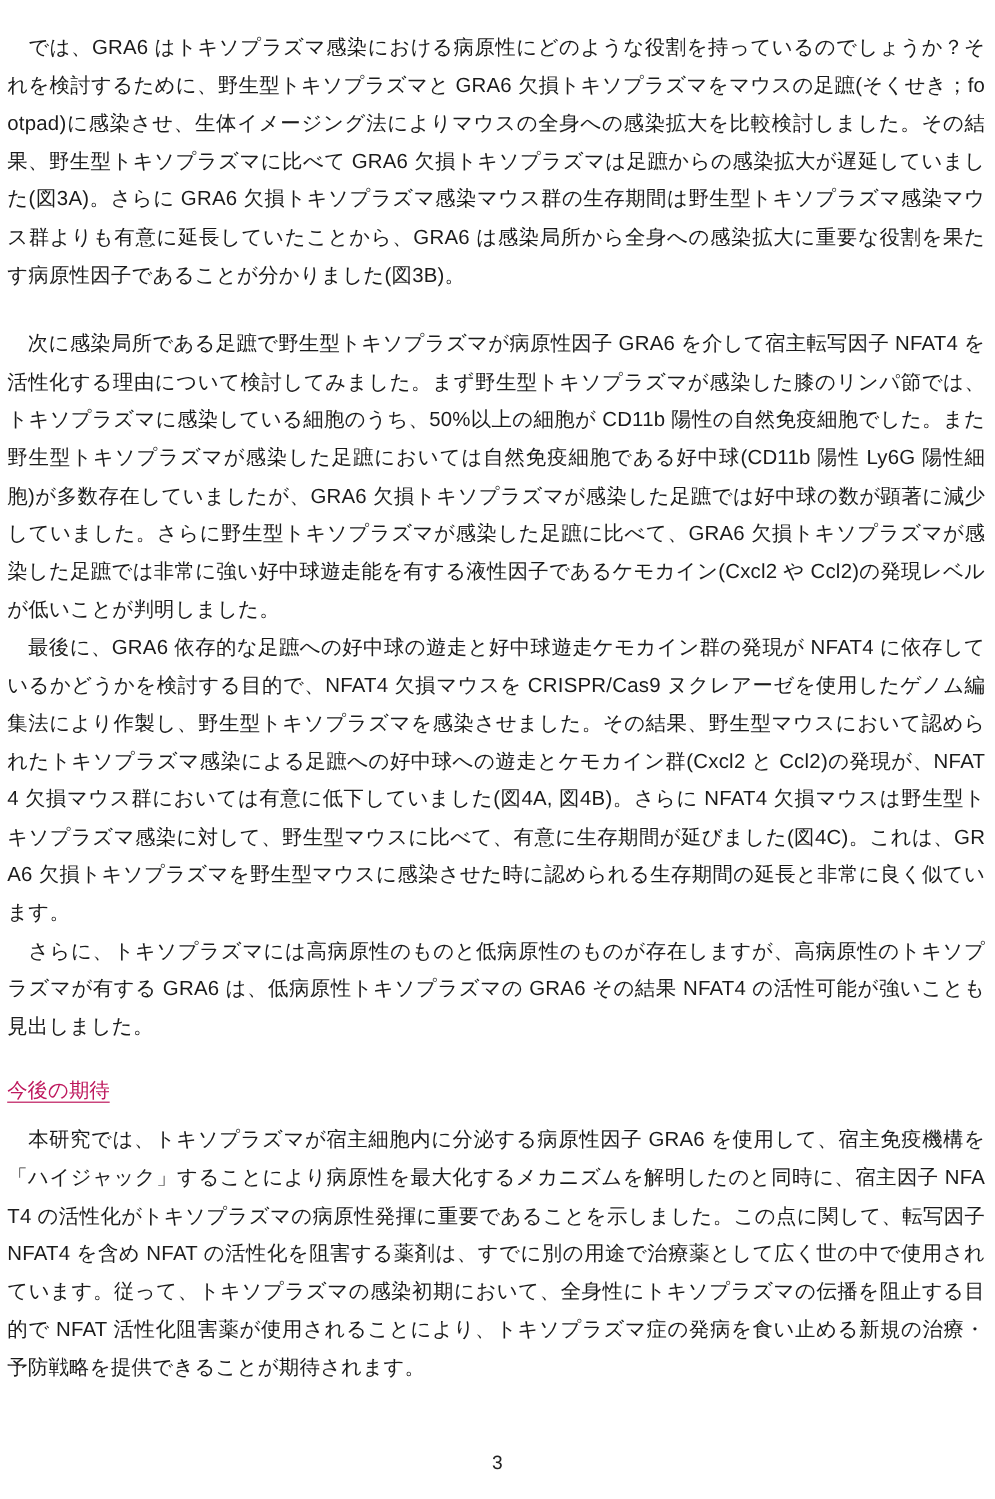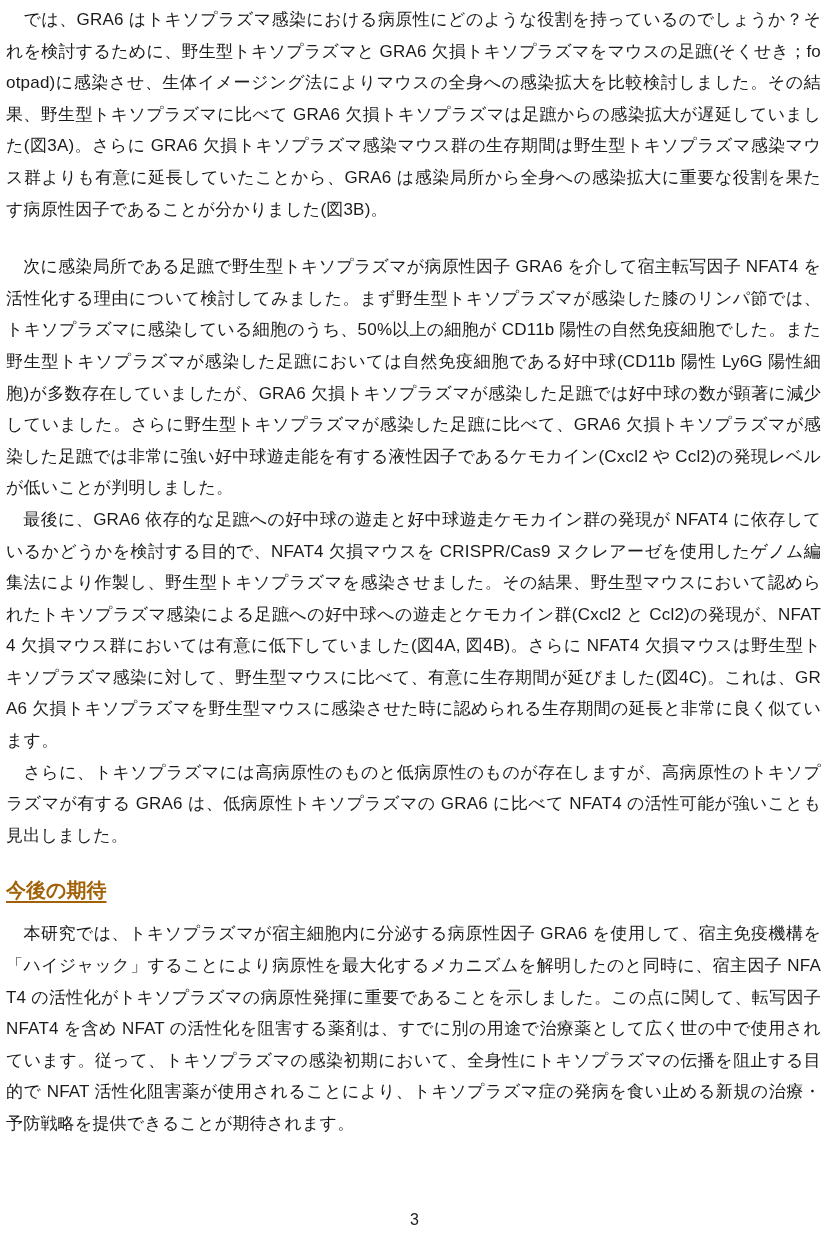--- a/index.html
+++ b/index.html
@@ -12,42 +12,42 @@
     height: 1249px;
     font-family: "Liberation Sans", "DejaVu Sans", sans-serif;
     color: #1b1b1b;
     overflow: hidden;
   }
   .page {
     position: relative;
     width: 829px;
     height: 1249px;
     box-sizing: border-box;
-    padding: 4px 8px 0 6px;
+    padding: 24px 8px 0 6px;
     background: #ffffff;
   }
   .body-text {
     margin: 0;
     font-size: 17px;
     line-height: 31.6px;
     text-align: justify;
     text-justify: inter-ideograph;
     letter-spacing: 0.2px;
     word-break: break-all;
   }
   .para-first {
     margin-bottom: 26px;
   }
   .section-heading {
     margin: 26px 0 14px 0;
-    font-size: 20px;
-    font-weight: 700;
+    font-size: 17px;
+    font-weight: 400;
     text-decoration: underline;
     text-underline-offset: 4px;
-    color: #a16207;
+    color: #be185d;
   }
   .page-footer {
     position: absolute;
     left: 0;
     right: 0;
     bottom: 20px;
     text-align: center;
   }
   .page-number {
     font-size: 16px;
@@ -58,21 +58,21 @@
 <body>
 
 <div class="page">
 
   <p class="body-text para-first">　では、GRA6 はトキソプラズマ感染における病原性にどのような役割を持っているのでしょうか？それを検討するために、野生型トキソプラズマと GRA6 欠損トキソプラズマをマウスの足蹠(そくせき；footpad)に感染させ、生体イメージング法によりマウスの全身への感染拡大を比較検討しました。その結果、野生型トキソプラズマに比べて GRA6 欠損トキソプラズマは足蹠からの感染拡大が遅延していました(図3A)。さらに GRA6 欠損トキソプラズマ感染マウス群の生存期間は野生型トキソプラズマ感染マウス群よりも有意に延長していたことから、GRA6 は感染局所から全身への感染拡大に重要な役割を果たす病原性因子であることが分かりました(図3B)。</p>
 
   <p class="body-text">　次に感染局所である足蹠で野生型トキソプラズマが病原性因子 GRA6 を介して宿主転写因子 NFAT4 を活性化する理由について検討してみました。まず野生型トキソプラズマが感染した膝のリンパ節では、トキソプラズマに感染している細胞のうち、50%以上の細胞が CD11b 陽性の自然免疫細胞でした。また野生型トキソプラズマが感染した足蹠においては自然免疫細胞である好中球(CD11b 陽性 Ly6G 陽性細胞)が多数存在していましたが、GRA6 欠損トキソプラズマが感染した足蹠では好中球の数が顕著に減少していました。さらに野生型トキソプラズマが感染した足蹠に比べて、GRA6 欠損トキソプラズマが感染した足蹠では非常に強い好中球遊走能を有する液性因子であるケモカイン(Cxcl2 や Ccl2)の発現レベルが低いことが判明しました。</p>
 
   <p class="body-text">　最後に、GRA6 依存的な足蹠への好中球の遊走と好中球遊走ケモカイン群の発現が NFAT4 に依存しているかどうかを検討する目的で、NFAT4 欠損マウスを CRISPR/Cas9 ヌクレアーゼを使用したゲノム編集法により作製し、野生型トキソプラズマを感染させました。その結果、野生型マウスにおいて認められたトキソプラズマ感染による足蹠への好中球への遊走とケモカイン群(Cxcl2 と Ccl2)の発現が、NFAT4 欠損マウス群においては有意に低下していました(図4A, 図4B)。さらに NFAT4 欠損マウスは野生型トキソプラズマ感染に対して、野生型マウスに比べて、有意に生存期間が延びました(図4C)。これは、GRA6 欠損トキソプラズマを野生型マウスに感染させた時に認められる生存期間の延長と非常に良く似ています。</p>
 
-  <p class="body-text">　さらに、トキソプラズマには高病原性のものと低病原性のものが存在しますが、高病原性のトキソプラズマが有する GRA6 は、低病原性トキソプラズマの GRA6 に比べて NFAT4 の活性可能が強いことも見出しました。</p>
+  <p class="body-text">　さらに、トキソプラズマには高病原性のものと低病原性のものが存在しますが、高病原性のトキソプラズマが有する GRA6 は、低病原性トキソプラズマの GRA6 その結果 NFAT4 の活性可能が強いことも見出しました。</p>
 
 
   <h2 class="section-heading">今後の期待</h2>
 
   <p class="body-text">　本研究では、トキソプラズマが宿主細胞内に分泌する病原性因子 GRA6 を使用して、宿主免疫機構を「ハイジャック」することにより病原性を最大化するメカニズムを解明したのと同時に、宿主因子 NFAT4 の活性化がトキソプラズマの病原性発揮に重要であることを示しました。この点に関して、転写因子 NFAT4 を含め NFAT の活性化を阻害する薬剤は、すでに別の用途で治療薬として広く世の中で使用されています。従って、トキソプラズマの感染初期において、全身性にトキソプラズマの伝播を阻止する目的で NFAT 活性化阻害薬が使用されることにより、トキソプラズマ症の発病を食い止める新規の治療・予防戦略を提供できることが期待されます。</p>
 
   <div class="page-footer">
     <span class="page-number">3</span>
   </div>
 

